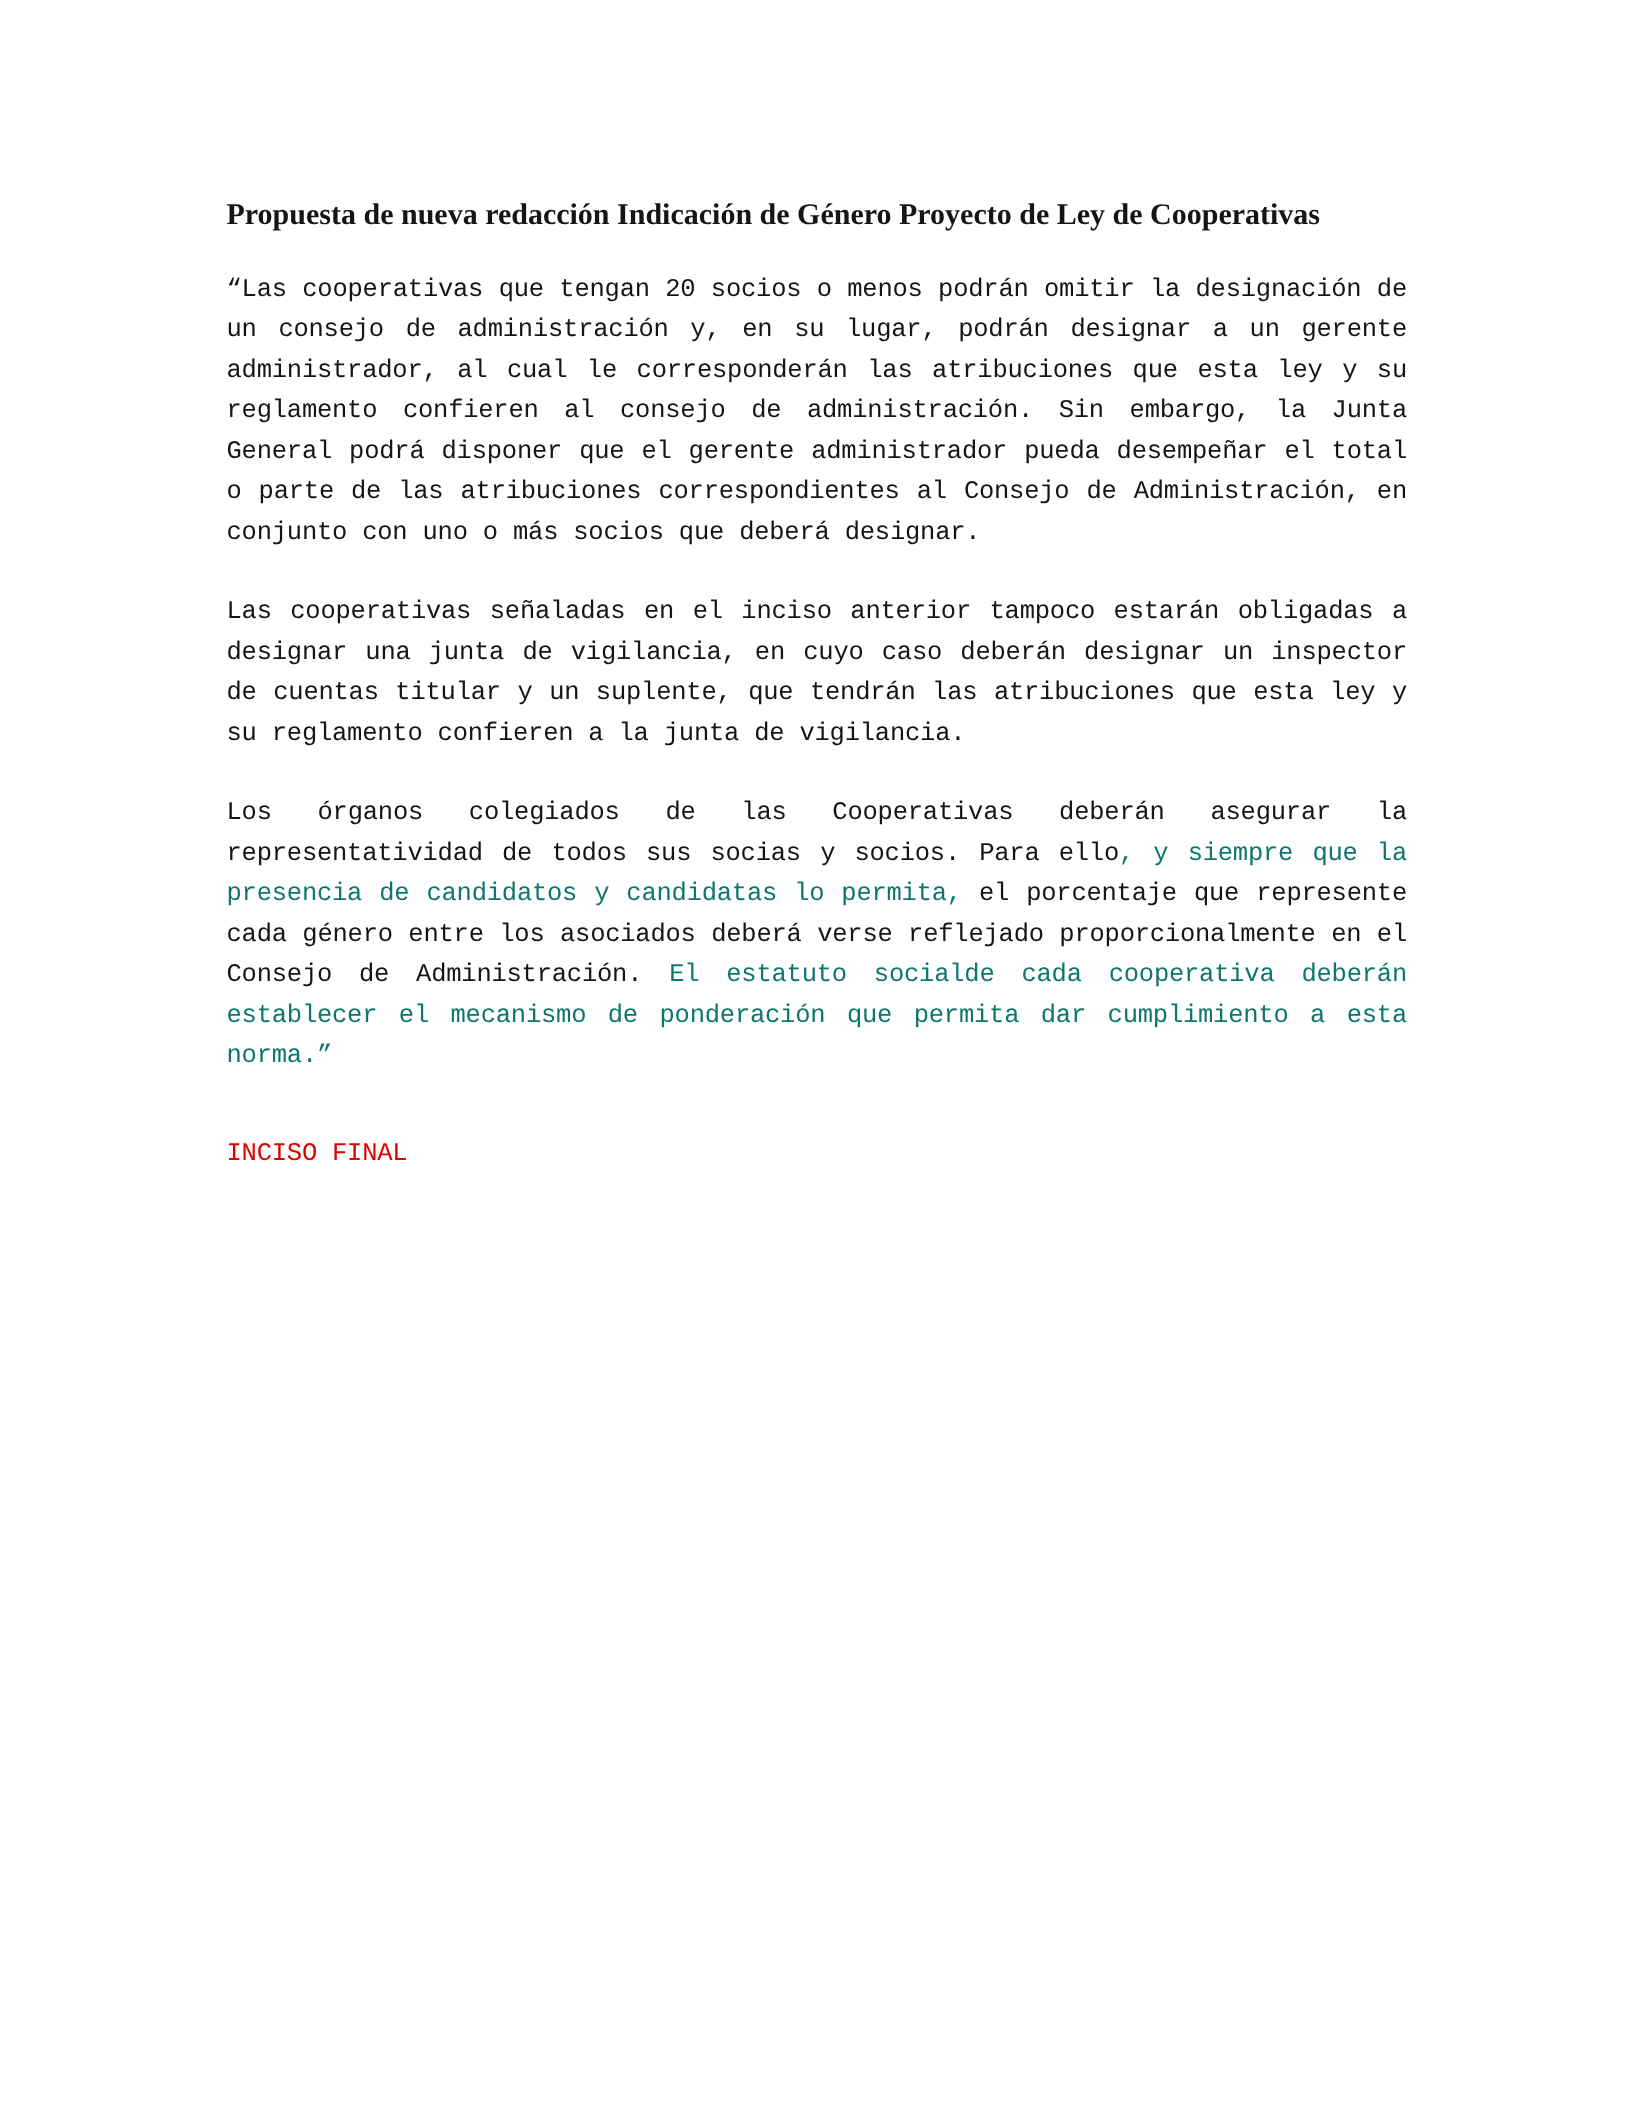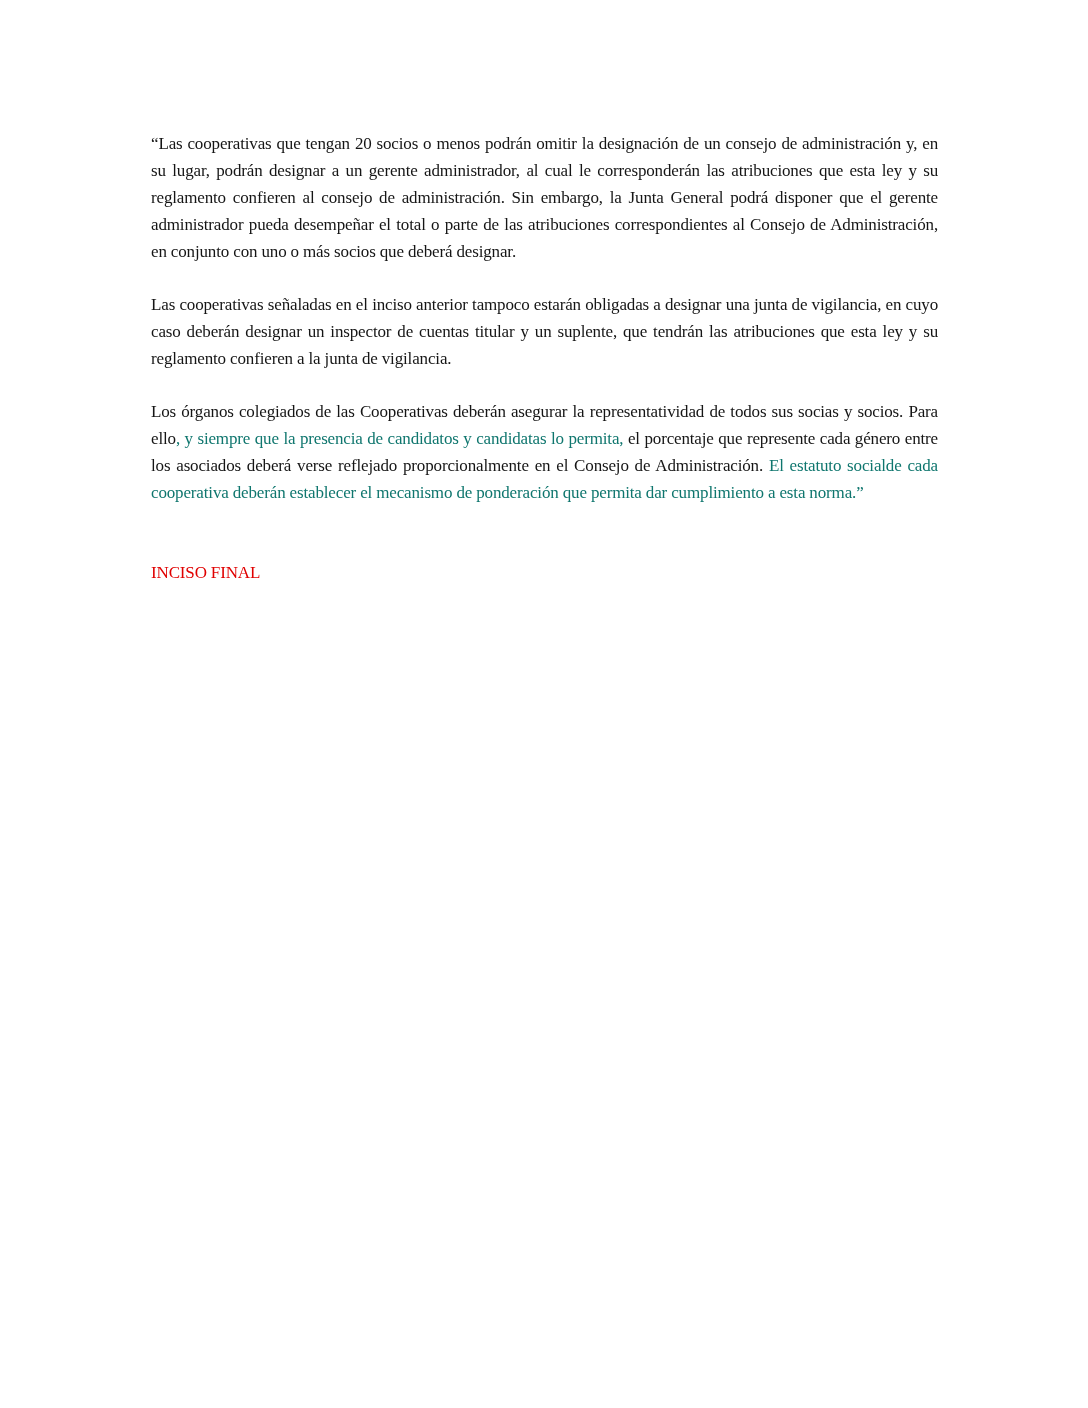--- a/index.html
+++ b/index.html
@@ -21,42 +21,43 @@
   }
   .doc-title {
     font-family: "Liberation Serif", "DejaVu Serif", serif;
     font-weight: bold;
     font-size: 20px;
     line-height: 26px;
     color: #151515;
     margin: 0 0 24px 0;
   }
   .para {
-    font-family: Liberation Serif, serif;
+    font-family: Liberation Mono, monospace;
     font-size: 17px;
     line-height: 27px;
     letter-spacing: -0.15px;
     color: #151515;
     text-align: justify;
     margin: 0 0 26px 0;
   }
   .run-black { color: #151515; }
   .run-red { color: #0f766e; }
   .heading-red {
     color: #e00000;
     text-align: left;
-    margin-top: 53px;
+    margin-top: 38px;
     margin-bottom: 24px;
   }
 </style>
 </head>
 <body>
 
 <div class="page">
 
+  <h1 class="doc-title">Propuesta de nueva redacción Indicación de Género Proyecto de Ley de Cooperativas</h1>
 
   <p class="para"><span class="run-black">“Las cooperativas que tengan 20 socios o menos podrán omitir la designación de un consejo de administración y, en su lugar, podrán designar a un gerente administrador, al cual le corresponderán las atribuciones que esta ley y su reglamento confieren al consejo de administración. Sin embargo, la Junta General podrá disponer que el gerente administrador pueda desempeñar el total o parte de las atribuciones correspondientes al Consejo de Administración, en conjunto con uno o más socios que deberá designar.</span></p>
 
   <p class="para"><span class="run-black">Las cooperativas señaladas en el inciso anterior tampoco estarán obligadas a designar una junta de vigilancia, en cuyo caso deberán designar un inspector de cuentas titular y un suplente, que tendrán las atribuciones que esta ley y su reglamento confieren a la junta de vigilancia.</span></p>
 
   <p class="para"><span class="run-black">Los órganos colegiados de las Cooperativas deberán asegurar la representatividad de todos sus socias y socios. Para ello</span><span class="run-red">, y siempre que la presencia de candidatos y candidatas lo permita,</span><span class="run-black"> el porcentaje que represente cada género entre los asociados deberá verse reflejado proporcionalmente en el Consejo de Administración. </span><span class="run-red">El estatuto socialde cada cooperativa deberán establecer el mecanismo de ponderación que permita dar cumplimiento a esta norma.”</span></p>
 
   <p class="para heading-red">INCISO FINAL</p>
 
 

